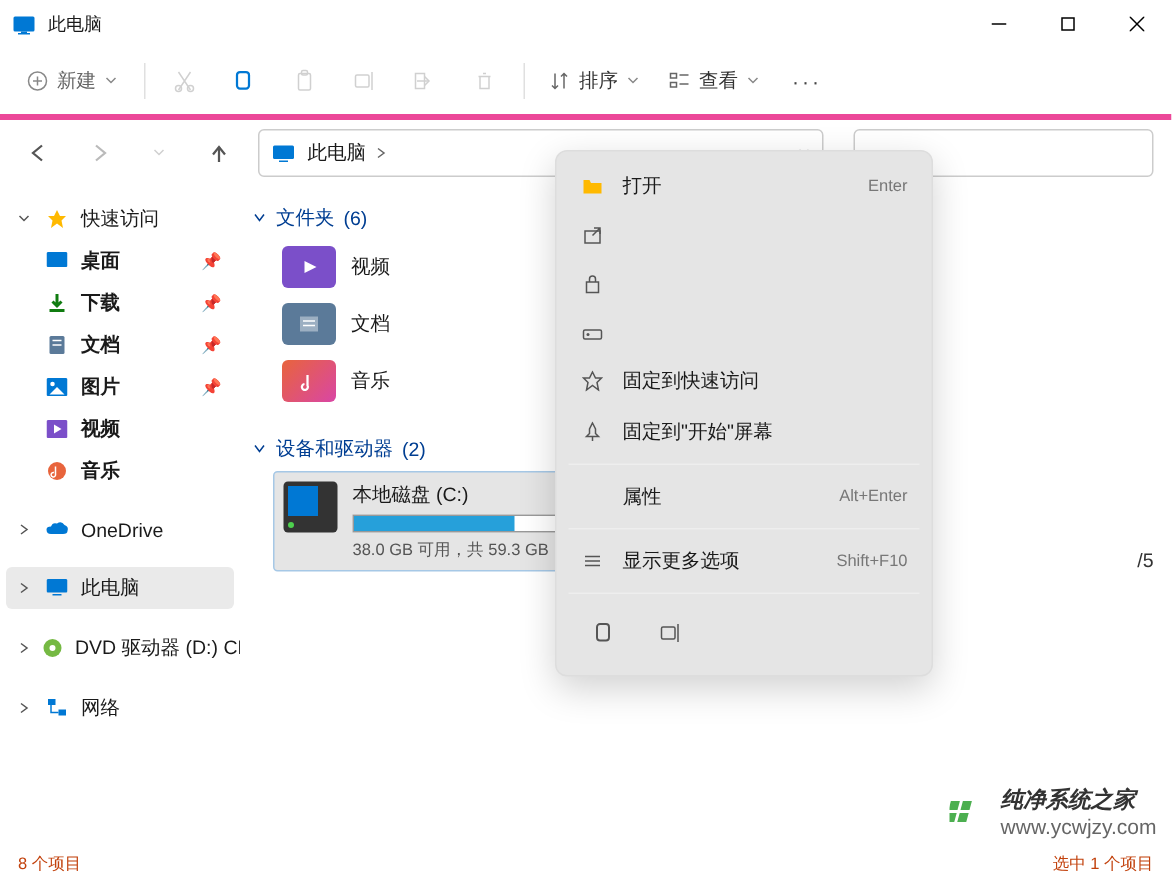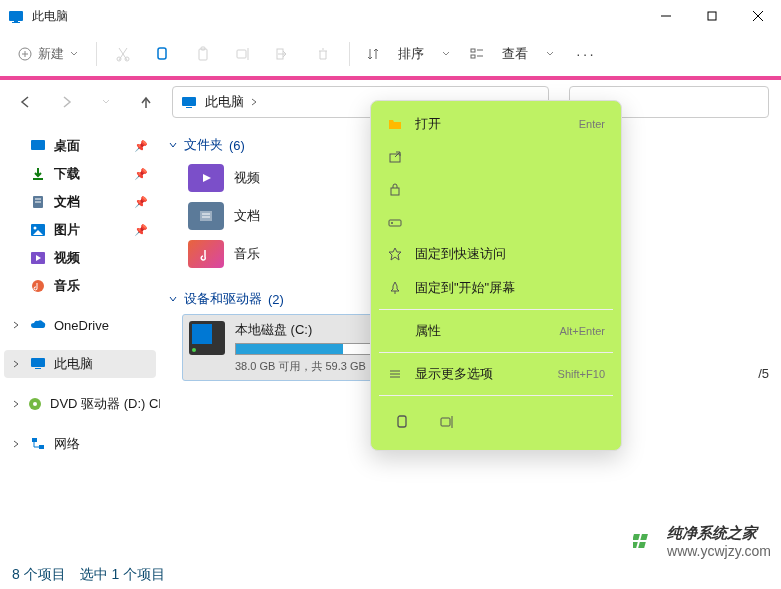--- a/index.html
+++ b/index.html
@@ -12,21 +12,21 @@
 .titlebar .winbtns { display: flex; }
 .titlebar .winbtn { width: 46px; height: 32px; display: flex; align-items: center; justify-content: center; }
 
 
 .toolbar { height: 48px; display: flex; align-items: center; padding: 0 8px; border-bottom: 4px solid #ec4899; gap: 4px; }
 .newbtn { display: flex; align-items: center; gap: 6px; padding: 6px 10px; color: #666; border-radius: 4px; }
 .tbitem { width: 36px; height: 36px; display: flex; align-items: center; justify-content: center; color: #666; }
 .tbitem.blue { color: #0078d4; }
 .tbitem.disabled { opacity: .45; }
 .tbsep { width: 1px; height: 24px; background: #e0e0e0; margin: 0 4px; }
-.tbtext { display: flex; align-items: center; gap: 18px; padding: 6px 8px; color: #333; justify-content: space-between; }
+.tbtext { display: flex; align-items: center; gap: 6px; padding: 6px 8px; color: #333; justify-content: space-between; }
 .tbtext svg { color: #666; }
 .dots { letter-spacing: 2px; font-size: 14px; padding: 6px 10px; color: #444; }
 
 
 .navrow { height: 44px; display: flex; align-items: center; padding: 0 12px; gap: 12px; }
 .navbtn { width: 28px; height: 28px; display: flex; align-items: center; justify-content: center; color: #666; }
 .navbtn.disabled { opacity: .4; }
 .addrbar { flex: 1; height: 32px; border: 1px solid #ccc; border-radius: 4px; display: flex; align-items: center; padding: 0 8px; gap: 8px; }
 .addrbar .crumb { display: flex; align-items: center; gap: 6px; }
 .addrbar .spacer { flex: 1; }
@@ -55,31 +55,31 @@
 .drive .thumb .win { position: absolute; top: 3px; left: 3px; width: 20px; height: 20px; background: #0078d4; }
 .drive .thumb .led { position: absolute; bottom: 3px; left: 3px; width: 4px; height: 4px; background: #4dd04d; border-radius: 50%; }
 .drive .info { flex: 1; }
 .drive .bar { height: 12px; border: 1px solid #999; background: #fff; margin: 4px 0; position: relative; }
 .drive .bar .fill { position: absolute; height: 100%; background: #26a0da; }
 .drive .sub { font-size: 11px; color: #555; }
 
 .extra-drive { position: absolute; right: 12px; top: 242px; font-size: 13px; color: #333; }
 
 
-.ctxmenu { position: absolute; left: 370px; top: 100px; width: 252px; background: #bef264; border: 1px solid #ddd; border-radius: 8px; box-shadow: 0 8px 24px rgba(0,0,0,.18); padding: 6px; z-index: 50; }
+.ctxmenu { position: absolute; left: 370px; top: 100px; width: 252px; background: #e5e5e5; border: 1px solid #ddd; border-radius: 8px; box-shadow: 0 8px 24px rgba(0,0,0,.18); padding: 6px; z-index: 50; }
 .ctxitem { display: flex; align-items: center; gap: 12px; padding: 8px 10px; border-radius: 4px; font-size: 13px; }
 .ctxitem .cicon { width: 16px; height: 16px; display: flex; align-items: center; justify-content: center; color: #555; }
 .ctxitem .clabel { flex: 1; }
 .ctxitem .ckey { font-size: 11px; color: #777; }
 .ctxsep { height: 1px; background: #eee; margin: 4px 2px; }
 .ctxrow { display: flex; gap: 8px; padding: 6px 8px; }
 .ctxrow .rbtn { width: 36px; height: 32px; display: flex; align-items: center; justify-content: center; color: #555; border-radius: 4px; }
 
 
-.statusbar { position: absolute; bottom: 0; left: 0; right: 0; height: 28px; display: flex; align-items: center; padding: 0 12px; gap: 14px; font-size: 14px; color: #0c4a6e; }
+.statusbar { position: absolute; bottom: 0; left: 0; right: 0; height: 28px; display: flex; align-items: center; padding: 0 12px; gap: 14px; font-size: 11px; color: #c2410c; justify-content: space-between; }
 
 
 .watermark { position: absolute; right: 10px; bottom: 30px; display: flex; align-items: center; gap: 6px; }
 .watermark .logo { width: 28px; height: 24px; }
 .watermark .t1 { font-size: 15px; font-weight: 700; font-style: italic; color: #333; }
 .watermark .t2 { font-size: 14px; color: #666; }
 
 svg { display: block; }
 </style>
 </head>
@@ -225,20 +225,33 @@
     <span class="spacer"></span>
     <svg width="8" height="8">
         <polyline points="1,2 4,5 7,2" fill="none" stroke="#888"></polyline>
       </svg>
   </div>
   <div class="searchbox"></div>
 </div>
 
 <div class="main">
   <div class="sidebar">
+    <div class="sbitem hdr">
+      <span class="chev">
+          <svg width="8" height="8">
+            <polyline points="1,2 4,5 7,2" fill="none" stroke="#555"></polyline>
+          </svg>
+        </span>
+      <span class="ico">
+          <svg width="14" height="14">
+            <polygon points="7,1 9,5 13,5 10,8 11,13 7,10 3,13 4,8 1,5 5,5" fill="#ffb900"></polygon>
+          </svg>
+        </span>
+      <span>快速访问</span>
+    </div>
     <div class="sbitem sub">
         <span class="ico">
           <svg width="14" height="12">
             <rect width="14" height="10" fill="#0078d4" rx="1"></rect>
           </svg>
         </span>
         <span>桌面</span>
         <span class="pin">📌</span>
       </div>
     <div class="sbitem sub">

